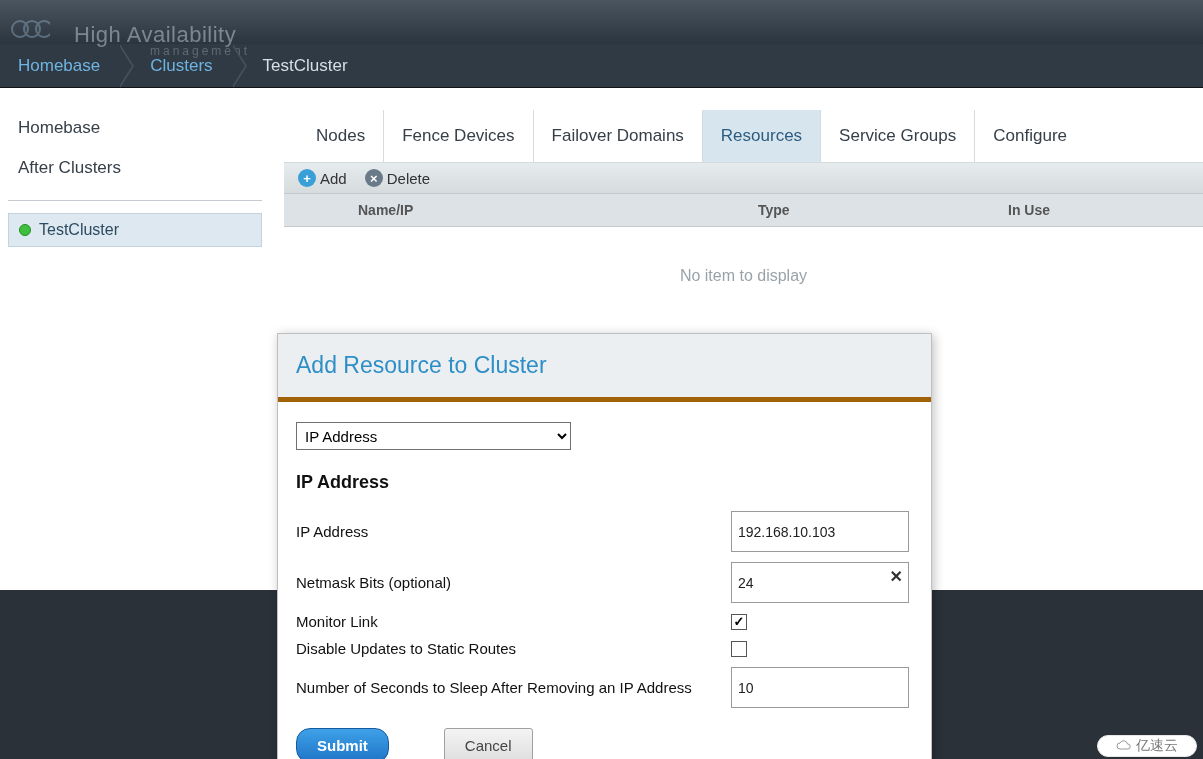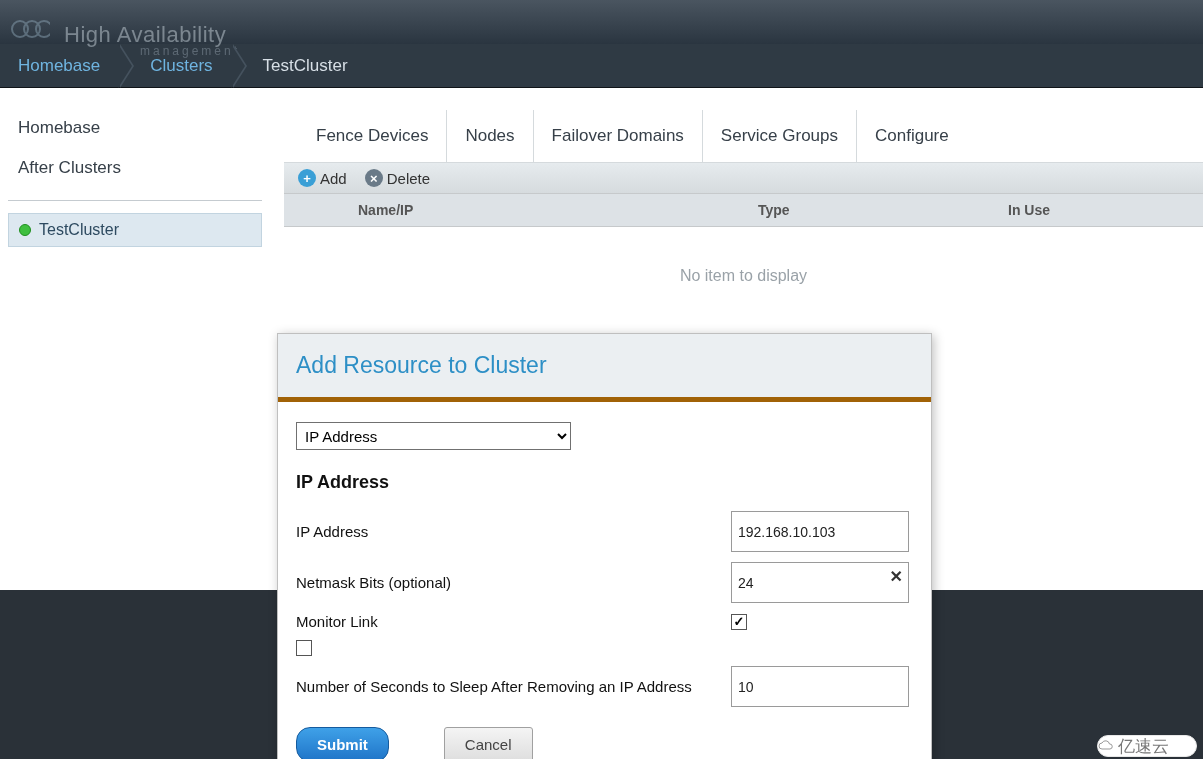--- a/index.html
+++ b/index.html
@@ -17,20 +17,21 @@
     height: 44px;
     background: linear-gradient(to bottom, #4a5560, #2a3540);
     display: flex;
     align-items: flex-start;
     padding: 0 10px;
     color: #a8b4bf;
   }
   .header-logo {
     display: flex;
     align-items: center;
+    gap: 10px;
     opacity: 0.5;
   }
   .logo-mark {
     width: 40px; height: 30px;
     color: #88a0b0;
   }
   .logo-text .main { font-size: 22px; color: #c5d0d8; letter-spacing: 0.5px;}
   .logo-text .sub { font-size: 12px; color: #8a97a3; letter-spacing: 3px; padding-left: 90px; margin-top:-4px;}
   .breadcrumb {
     height: 44px;
@@ -262,22 +263,22 @@
   .resize-handle{
     text-align:right;padding:0 4px 2px 0;
     color:#9aa0a5;font-size:10px;cursor:nwse-resize;
     background:#eef2f5;
   }
   .watermark{
     position:absolute;
     right:6px;bottom:2px;
     width:100px;height:22px;
     background:#fff;border:1px solid #e8e8e8;border-radius:11px;
-    display:flex;align-items:center;justify-content:flex-start;
-    font-size:17px;color:#777;gap:4px;
+    display:flex;align-items:center;justify-content:center;
+    font-size:14px;color:#777;gap:4px;
   }
 </style>
 </head>
 <body>
 
 <div class="header">
   <div class="header-logo">
     <svg class="logo-mark" viewBox="0 0 40 30">
       <circle cx="10" cy="15" r="8" fill="none" stroke="currentColor" stroke-width="2"></circle>
       <circle cx="22" cy="15" r="8" fill="none" stroke="currentColor" stroke-width="2"></circle>
@@ -302,23 +303,24 @@
     <div class="side-link">After Clusters</div>
     <div class="side-divider"></div>
     <div class="cluster-item">
       <span class="status-dot"></span>
       <span>TestCluster</span>
     </div>
   </div>
 
   <div class="main">
     <div class="tabs">
+      <div class="tab">Nodes</div>
       <div class="tab">Fence Devices</div>
-      <div class="tab">Nodes</div>
       <div class="tab">Failover Domains</div>
+      <div class="tab active">Resources</div>
       <div class="tab">Service Groups</div>
       <div class="tab">Configure</div>
     </div>
     <div class="toolbar">
       <div class="tb-btn">
         <span class="circle-icon ci-add">+</span>
         <span>Add</span>
       </div>
       <div class="tb-btn">
         <span class="circle-icon ci-del">×</span>
@@ -357,20 +359,21 @@
         <span class="clear-x">✕</span>
       </div>
     </div>
 
     <div class="form-row">
       <div class="form-label">Monitor Link</div>
       <div class="checkbox-cell checked"></div>
     </div>
 
     <div class="form-row">
+      <div class="form-label">Disable Updates to Static Routes</div>
       <div class="checkbox-cell"></div>
     </div>
 
     <div class="form-row">
       <div class="form-label">Number of Seconds to Sleep After Removing an IP Address</div>
       <input class="form-input" value="10" style="">
     </div>
   </div>
   <div class="modal-actions">
     <button class="btn-submit">Submit</button>

